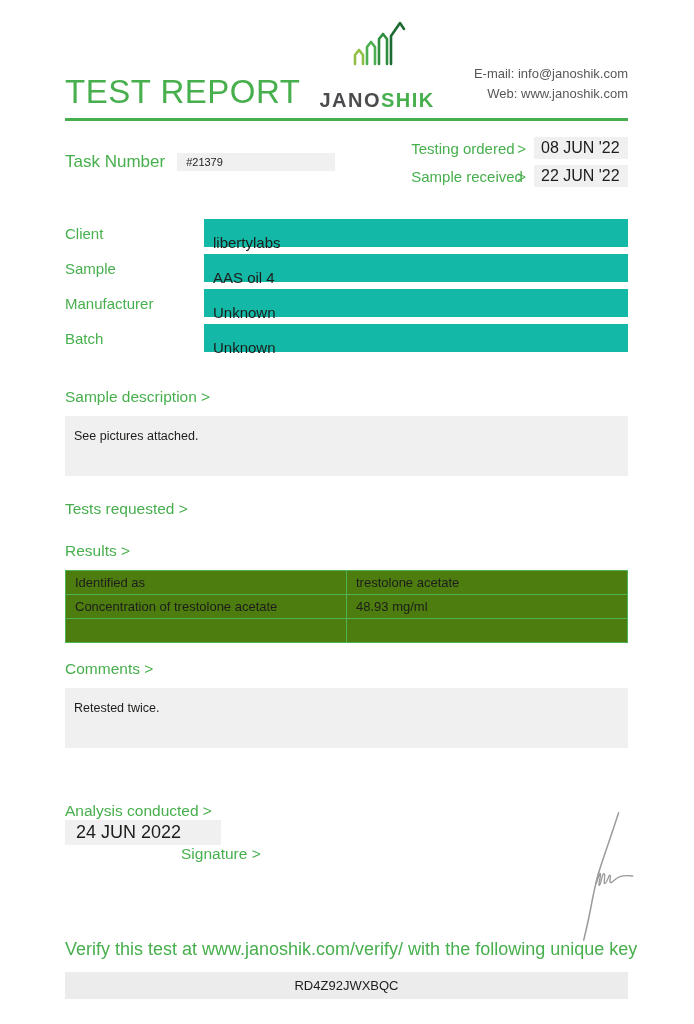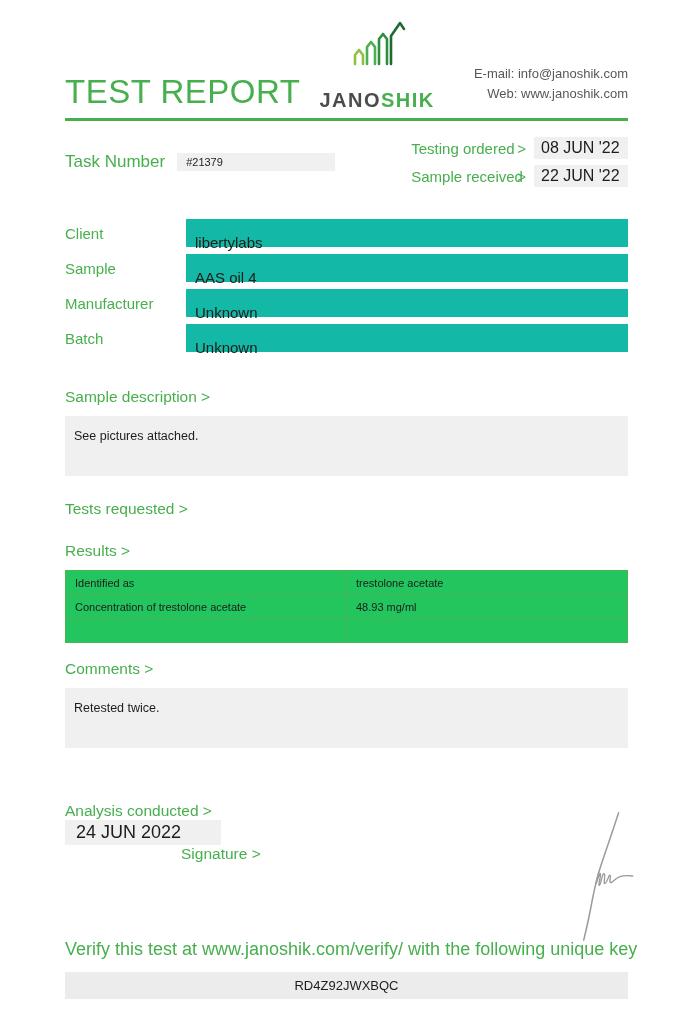--- a/index.html
+++ b/index.html
@@ -30,33 +30,33 @@
   .task-label { font-size:17px; color:#47af4d; margin-right:12px; white-space:nowrap; }
   .task-value { background:#f0f0f0; width:158px; font-size:11px; padding:3px 9px; color:#1d1d1b; }
   .dates { display:flex; flex-direction:column; gap:6px; }
   .date-row { display:flex; align-items:center; }
   .date-label { font-size:15px; color:#47af4d; width:104px; white-space:nowrap; }
   .date-sep { font-size:15px; color:#47af4d; margin:0 8px 0 2px; }
   .date-value { background:#f0f0f0; width:94px; font-size:16px; padding:2px 7px; white-space:nowrap; }
 
   
   .info { margin-top:32px; display:flex; flex-direction:column; gap:7px; }
-  .info-row { display:flex; align-items:center; }
+  .info-row { display:flex; align-items:center;gap:18px; }
   .info-label { width:121px; font-size:15px; color:#47af4d; flex:none; }
   .info-value { flex:1; background:#14b8a6; font-size:15px; padding:14px 9px; height:23px; line-height:19px; }
 
   
   .section-heading { font-size:15.5px; color:#47af4d; margin-top:36px; }
   .section-heading.tight { margin-top:24px; }
   .section-heading.tighter { margin-top:17px; }
   .section-box { margin-top:10px; background:#f0f0f0; height:60px; padding:13px 9px; font-size:12.5px; color:#1d1d1b; }
 
   
   .results-table { margin-top:10px; width:100%; border-collapse:collapse; table-layout:fixed; }
-  .results-table td { border:1.5px solid #4db353; height:24px; padding:0 9px; font-size:11px; background:#22c55e; }
+  .results-table td { border:1.5px solid #4db353; height:24px; padding:0 9px; font-size:13px; background:#4d7c0f; }
 
   
   .footer { margin-top:54px; display:flex; align-items:flex-start;flex-direction:column; }
   .analysis-label { font-size:15.5px; color:#47af4d; margin-right:10px; white-space:nowrap; }
   .analysis-value { background:#f0f0f0; font-size:18px; padding:2px 40px 2px 11px; white-space:nowrap; }
   .sig-label { font-size:15.5px; color:#47af4d; margin-left:116px; white-space:nowrap; }
   .sig-svg { position:absolute; left:556px; top:810px; }
 
   
   .verify { margin-top:76px; text-align:center; font-size:18px; color:#47af4d; white-space:nowrap; }

